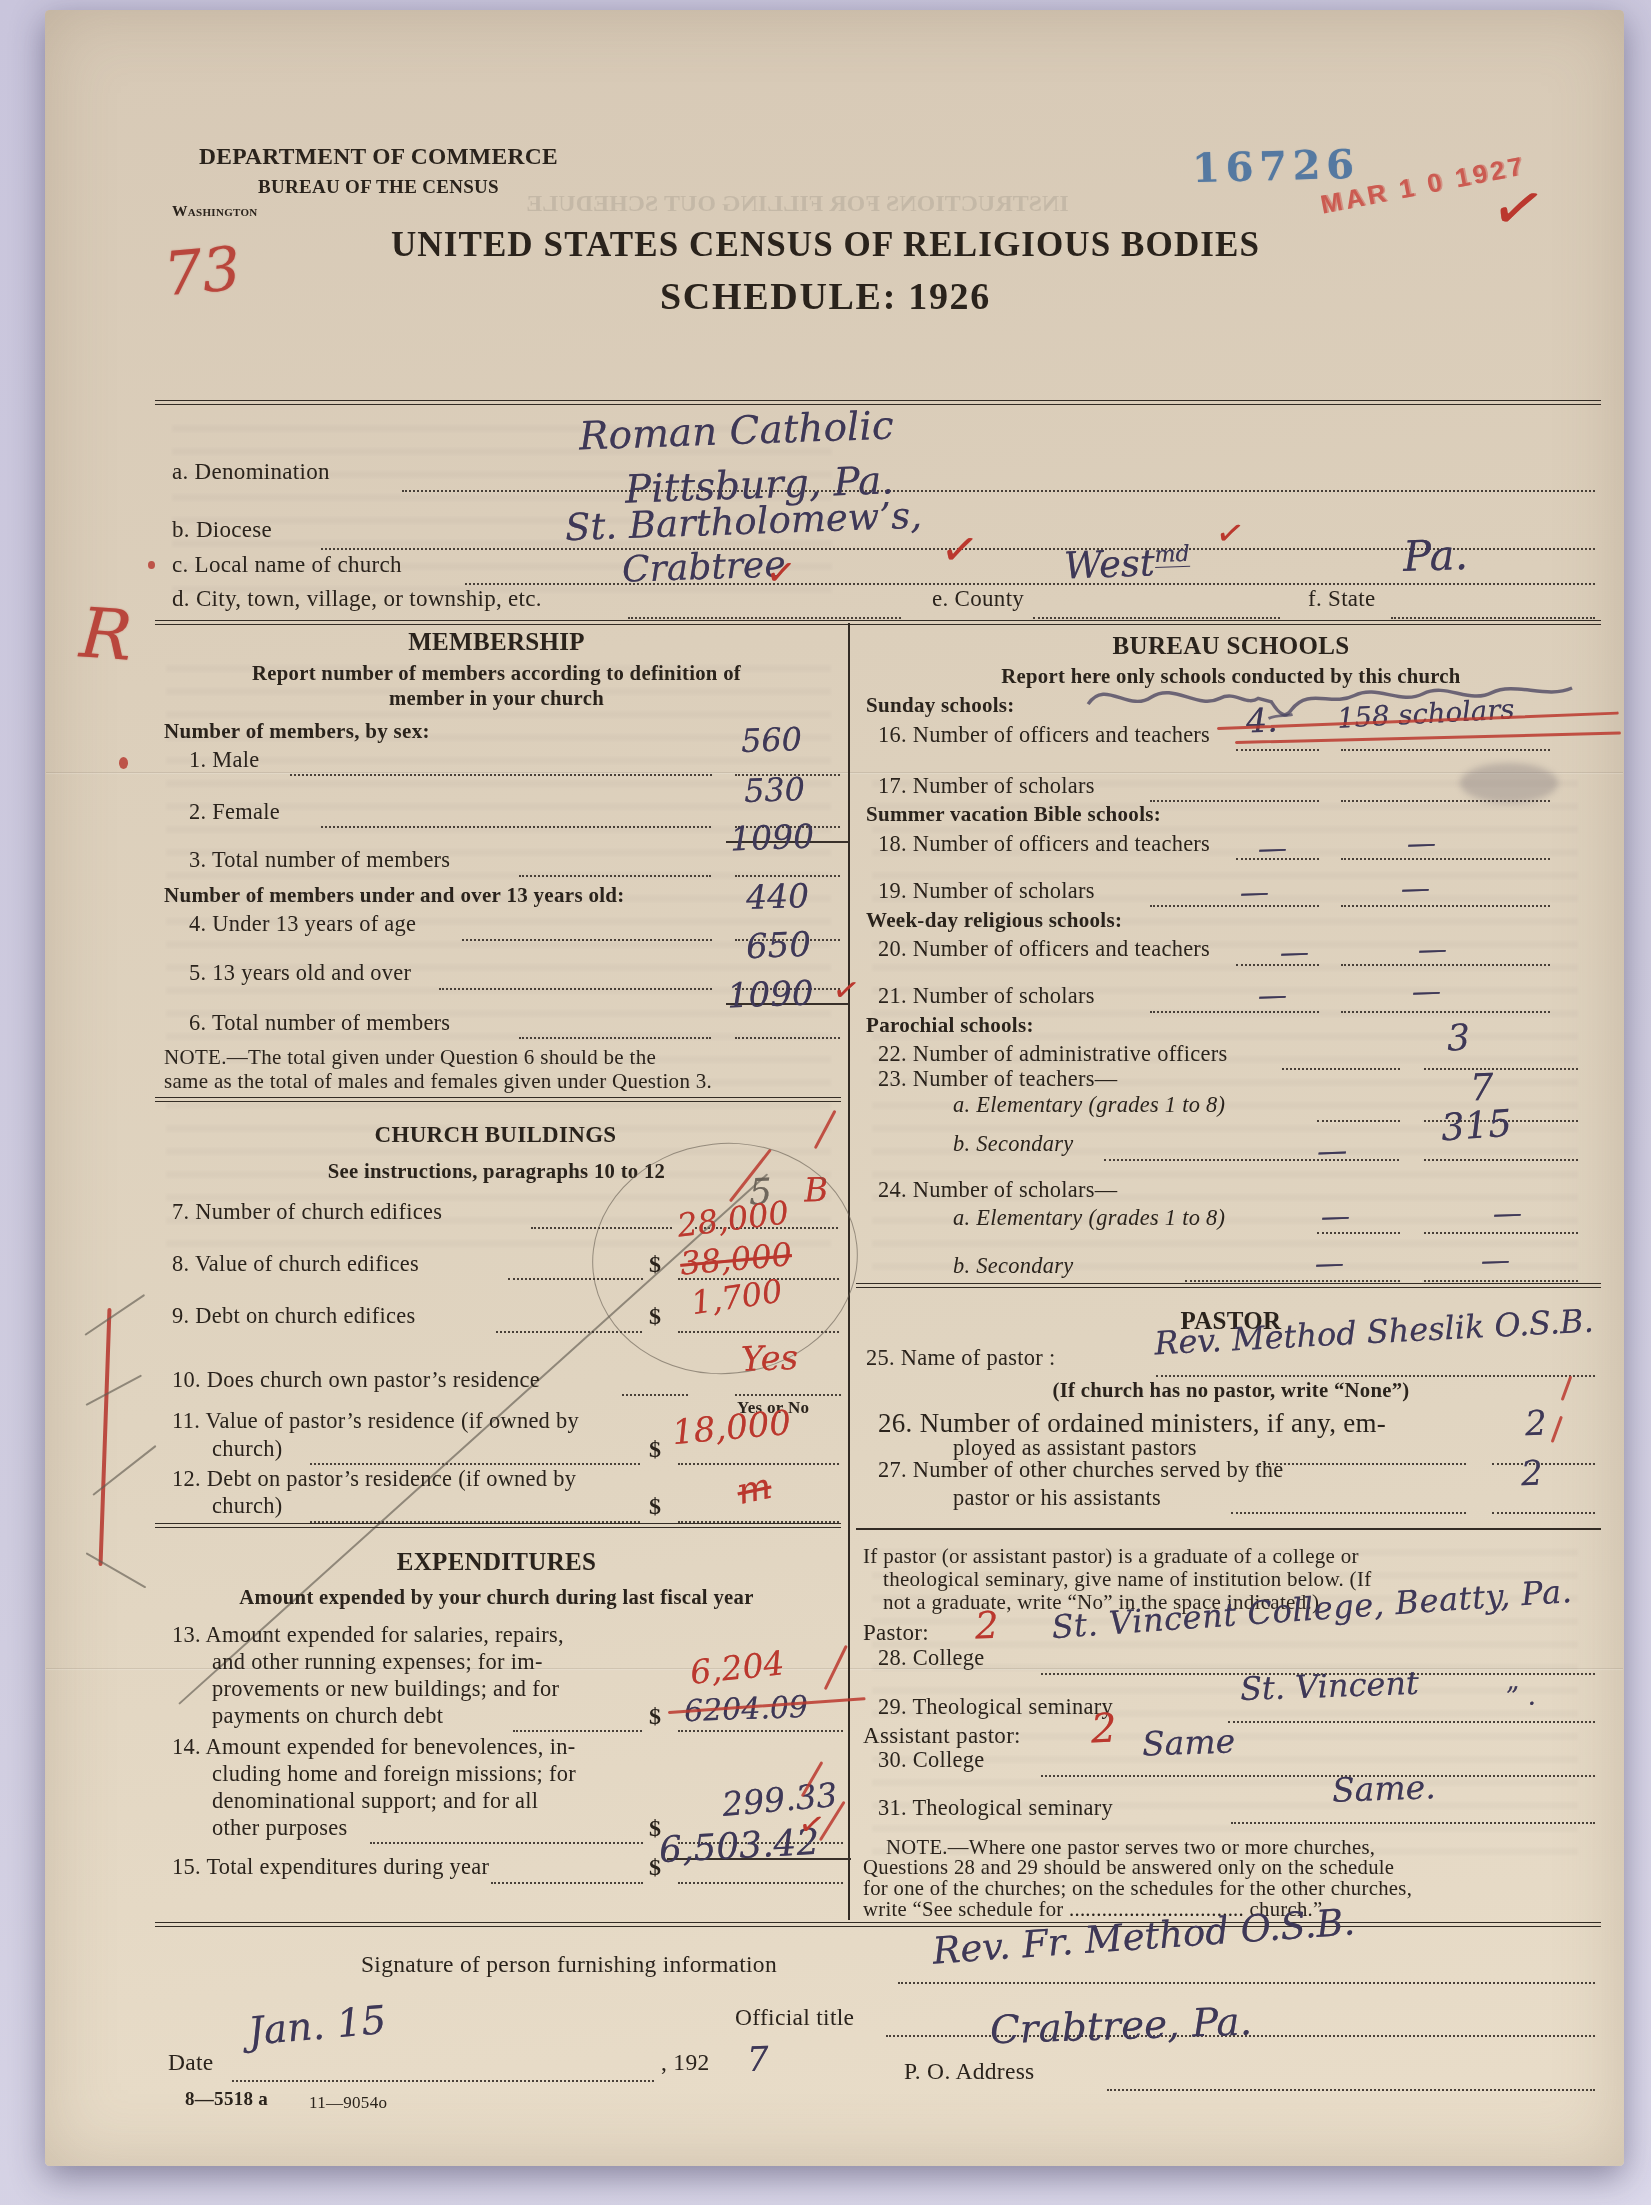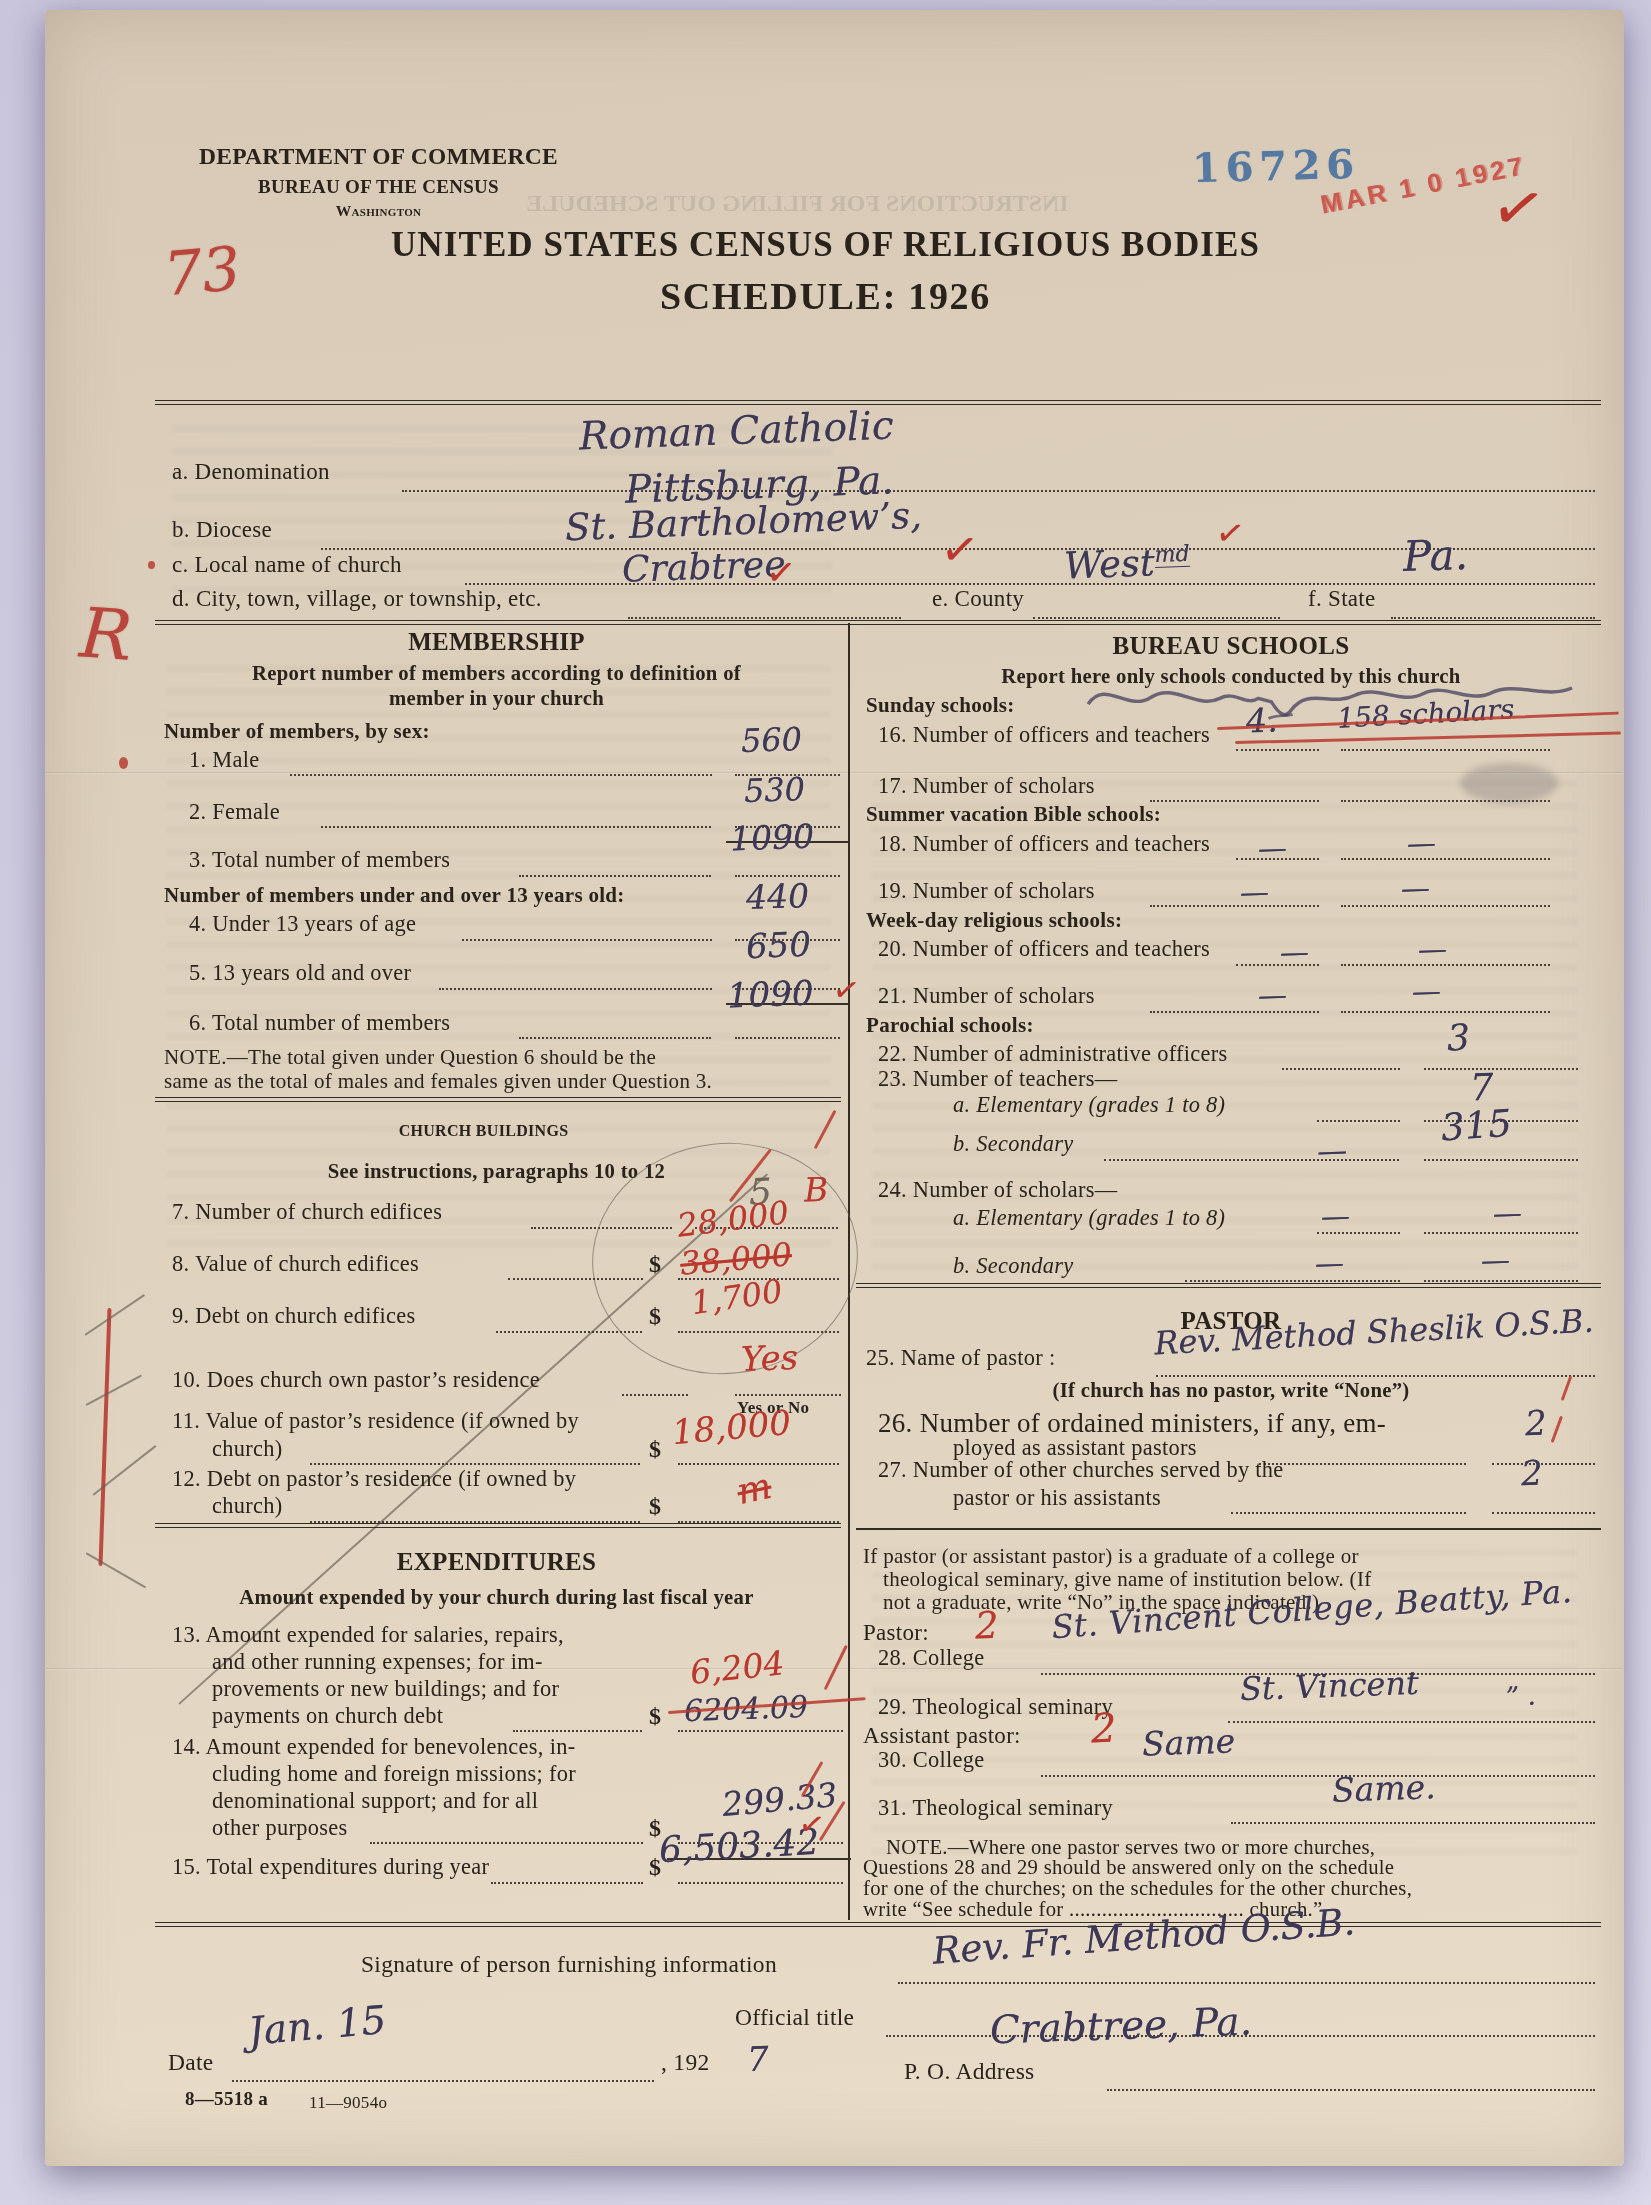--- a/index.html
+++ b/index.html
@@ -51,21 +51,21 @@
   <div class="fold" style="top:1668px"></div>
 
   <div class="bleed" style="left:172px;top:425px;width:660px;height:184px"></div>
   <div class="bleed" style="left:166px;top:665px;width:665px;height:585px"></div>
   <div class="bleed" style="left:872px;top:780px;width:706px;height:505px"></div>
   <div class="bleed" style="left:872px;top:1549px;width:706px;height:321px"></div>
   <div class="ghost b" style="left:367px;top:190px;width:861px;font-size:24px;text-align:center">INSTRUCTIONS FOR FILLING OUT SCHEDULE</div>
 
   <div class="t b" style="left:172px;top:143px;width:413px;text-align:center;font-size:23.5px">DEPARTMENT OF COMMERCE</div>
   <div class="t b" style="left:172px;top:176px;width:413px;text-align:center;font-size:19px">BUREAU OF THE CENSUS</div>
-  <div class="t b" style="left:172px;top:202px;width:413px;text-align:center;font-size:15.5px;font-variant:small-caps">Washington</div>
+  <div class="t b" style="left:172px;top:202px;width:413px;font-size:15.5px;font-variant:small-caps">Washington</div>
   <div class="stampB" style="left:1192px;top:142px;font-size:40px">16726</div>
   <div class="stampR" style="left:1319px;top:170px;font-size:26px">MAR 1 0 1927</div>
   <div class="check" style="left:1492px;top:172px;font-size:63px;transform:rotate(12deg);font-weight:normal">✓</div>
   <div class="crayon" style="left:164px;top:236px;font-size:60px;font-style:italic;transform:rotate(-5deg)">73</div>
 
   <div class="t b" style="left:229px;top:225px;width:1193px;text-align:center;font-size:35px;letter-spacing:1.1px">UNITED STATES CENSUS OF RELIGIOUS BODIES</div>
   <div class="t b" style="left:229px;top:274px;width:1193px;text-align:center;font-size:38px;letter-spacing:1.7px">SCHEDULE: 1926</div>
   <div class="dbl" style="left:155px;top:400px;width:1446px"></div>
 
   <div class="t" style="left:172px;top:459px;font-size:23px">a. Denomination</div>
@@ -139,21 +139,21 @@
   <div class="t" style="left:189px;top:1010px;font-size:22.4px">6. Total number of members</div>
   <div class="dots" style="left:519px;top:1037px;width:192px"></div>
   <div class="dots" style="left:735px;top:1037px;width:105px"></div>
   <div class="hw" style="left:727px;top:974px;font-size:34px">1090</div>
   <div class="check" style="left:833px;top:971px;font-size:32px;transform:rotate(10deg)">✓</div>
 
   <div class="t" style="left:164px;top:1045px;font-size:21px">NOTE.—The total given under Question 6 should be the</div>
   <div class="t" style="left:164px;top:1069px;font-size:21px">same as the total of males and females given under Question 3.</div>
   <div class="dbl" style="left:155px;top:1097px;width:686px"></div>
 
-  <div class="t b c" style="left:142px;top:1122px;width:683px;font-size:16px">CHURCH BUILDINGS</div>
+  <div class="t b c" style="left:154px;top:1122px;width:683px;font-size:23px">CHURCH BUILDINGS</div>
   <div class="t b c" style="left:155px;top:1160px;width:683px;font-size:20.7px">See instructions, paragraphs 10 to 12</div>
 
   <div class="t" style="left:172px;top:1199px;font-size:22.4px">7. Number of church edifices</div>
   <div class="dots" style="left:531px;top:1227px;width:141px"></div>
   <div class="dots" style="left:695px;top:1227px;width:143px"></div>
   <div class="hw pencil" style="left:749px;top:1171px;font-size:36px">5</div>
   <div class="rline" style="left:730px;top:1200px;width:66px;transform:rotate(-52deg)"></div>
   <div class="hw red" style="left:804px;top:1170px;font-size:33px">B</div>
   <div class="rline" style="left:815px;top:1147px;width:43px;transform:rotate(-62deg)"></div>
   <div class="ellipse" style="left:592px;top:1143px;width:264px;height:229px;transform:rotate(-6deg)"></div>

